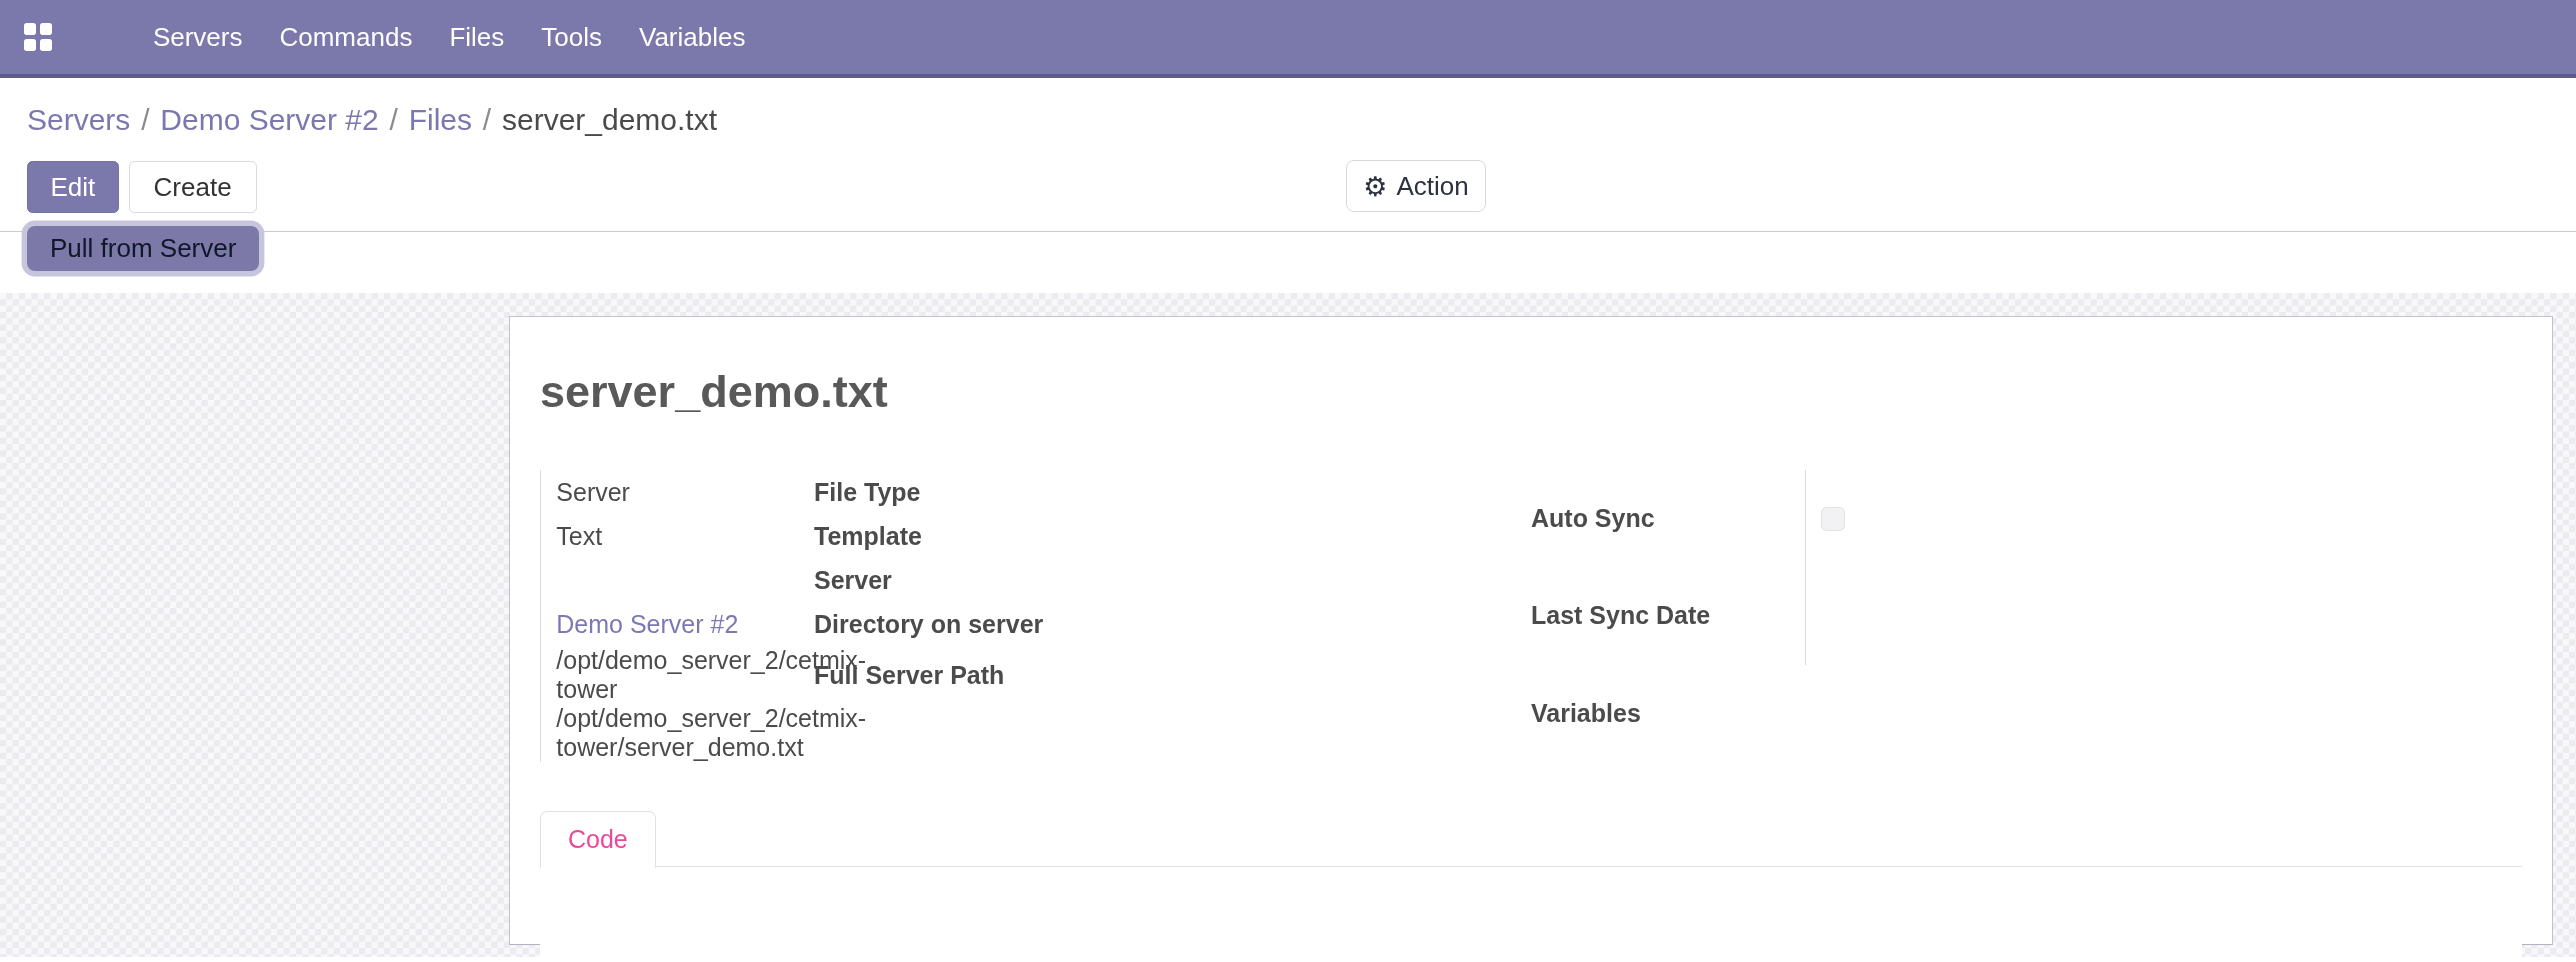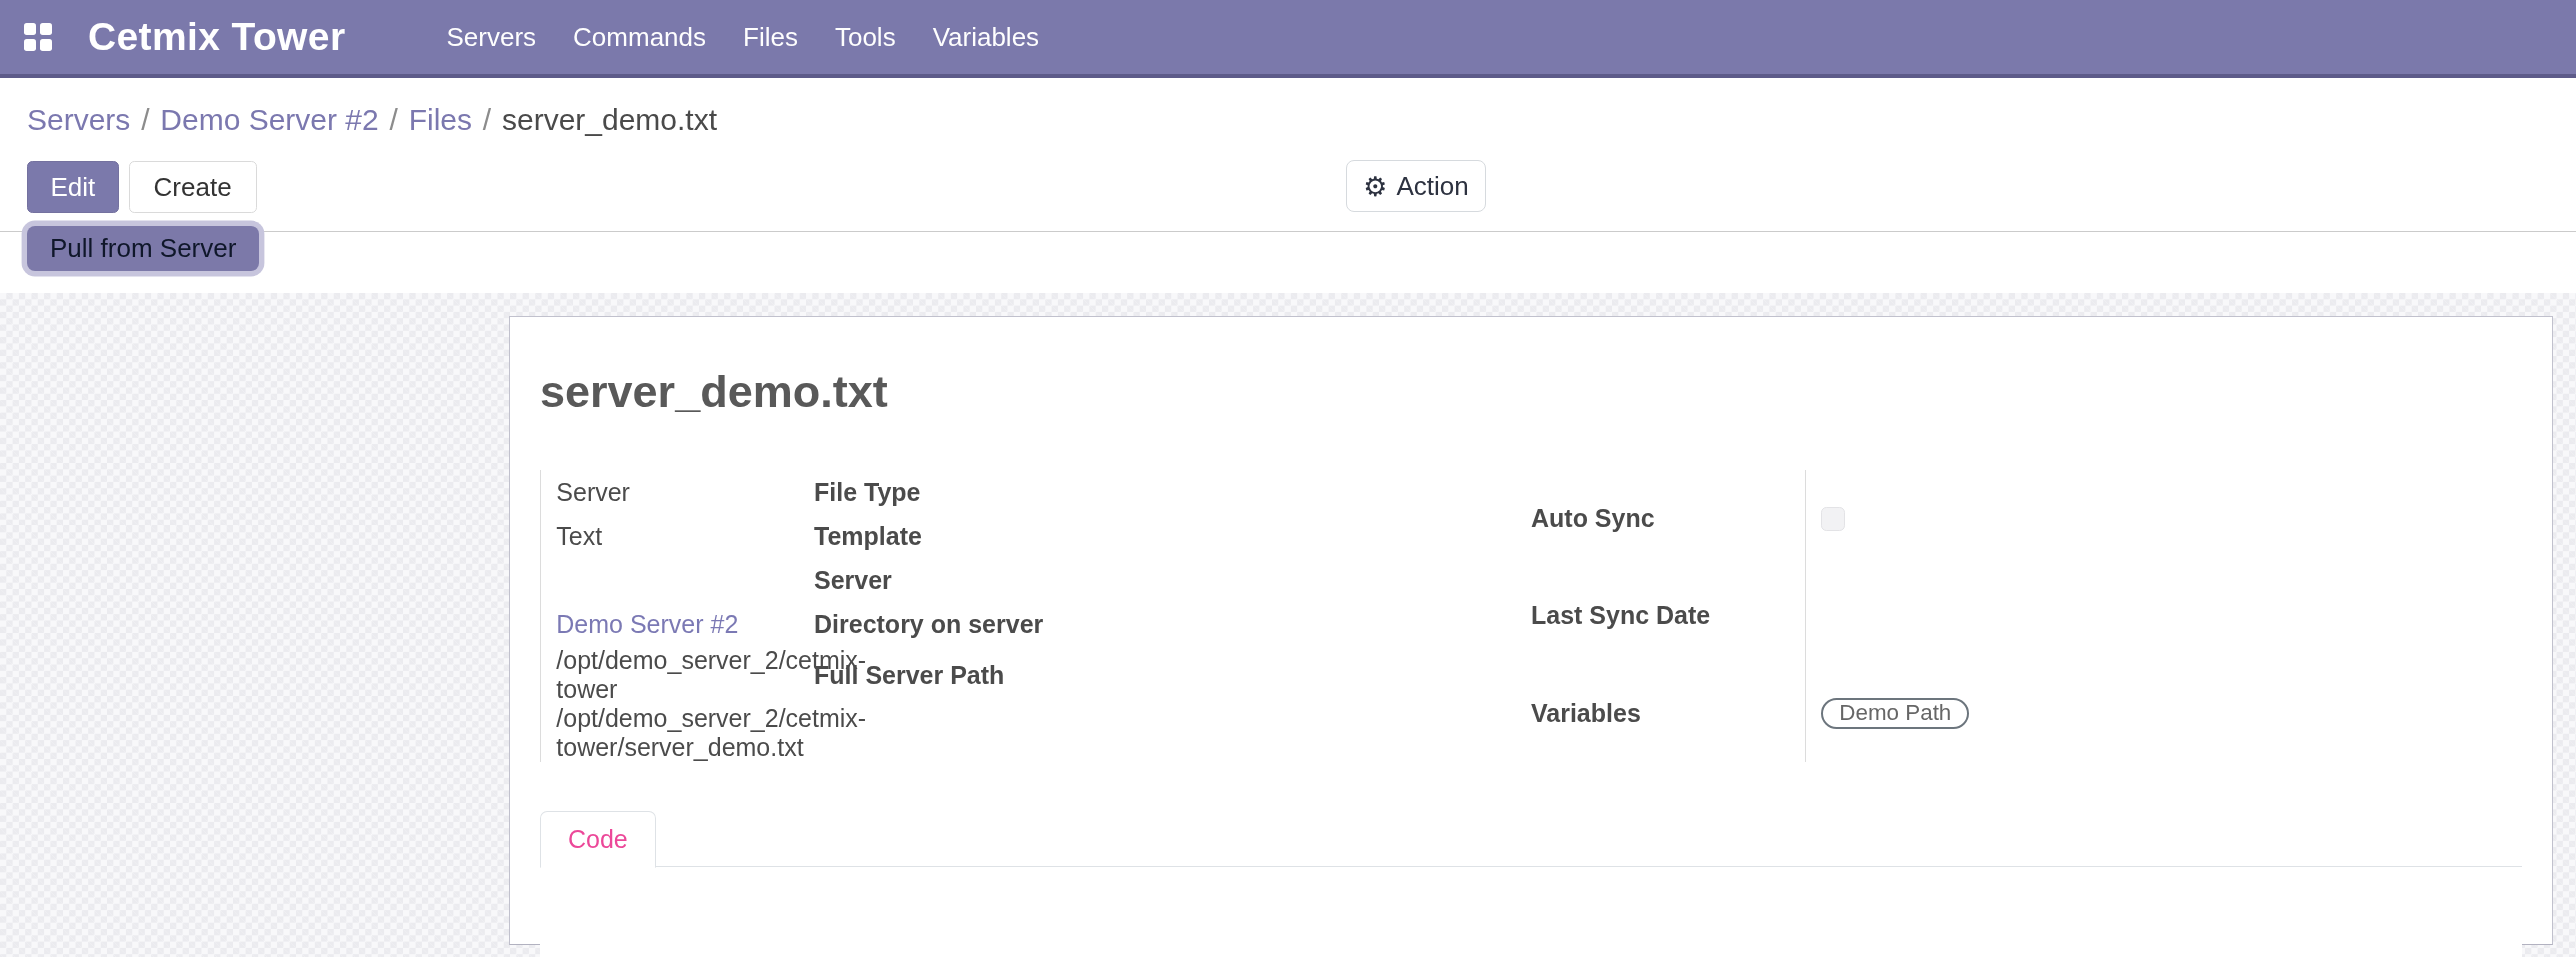--- a/index.html
+++ b/index.html
@@ -83,21 +83,20 @@
 </head>
 <body>
 
 <header class="topbar">
   <div class="apps-grid">
     <span></span>
       <span></span>
       <span></span>
       <span></span>
   </div>
-  <div class="brand">Cetmix Tower</div>
   <nav class="topnav">
     <a>Servers</a>
     <a>Commands</a>
     <a>Files</a>
     <a>Tools</a>
     <a>Variables</a>
   </nav>
 </header>
 
 <section class="control-panel">
@@ -149,23 +148,20 @@
       <div class="fgroup">
         <div class="frow-label">Auto Sync</div>
         <div class="frow-value">
           <span class="checkbox"></span>
         </div>
 
         <div class="frow-label">Last Sync Date</div>
         <div class="frow-value"></div>
 
         <div class="frow-label">Variables</div>
-        <div class="frow-value">
-          <span class="tag-pill">Demo Path</span>
-        </div>
       </div>
     </div>
 
     <div class="notebook">
       <div class="notebook-header">
         <div class="tab">Code</div>
       </div>
       <div class="tab-panel"></div>
     </div>
   </div>

